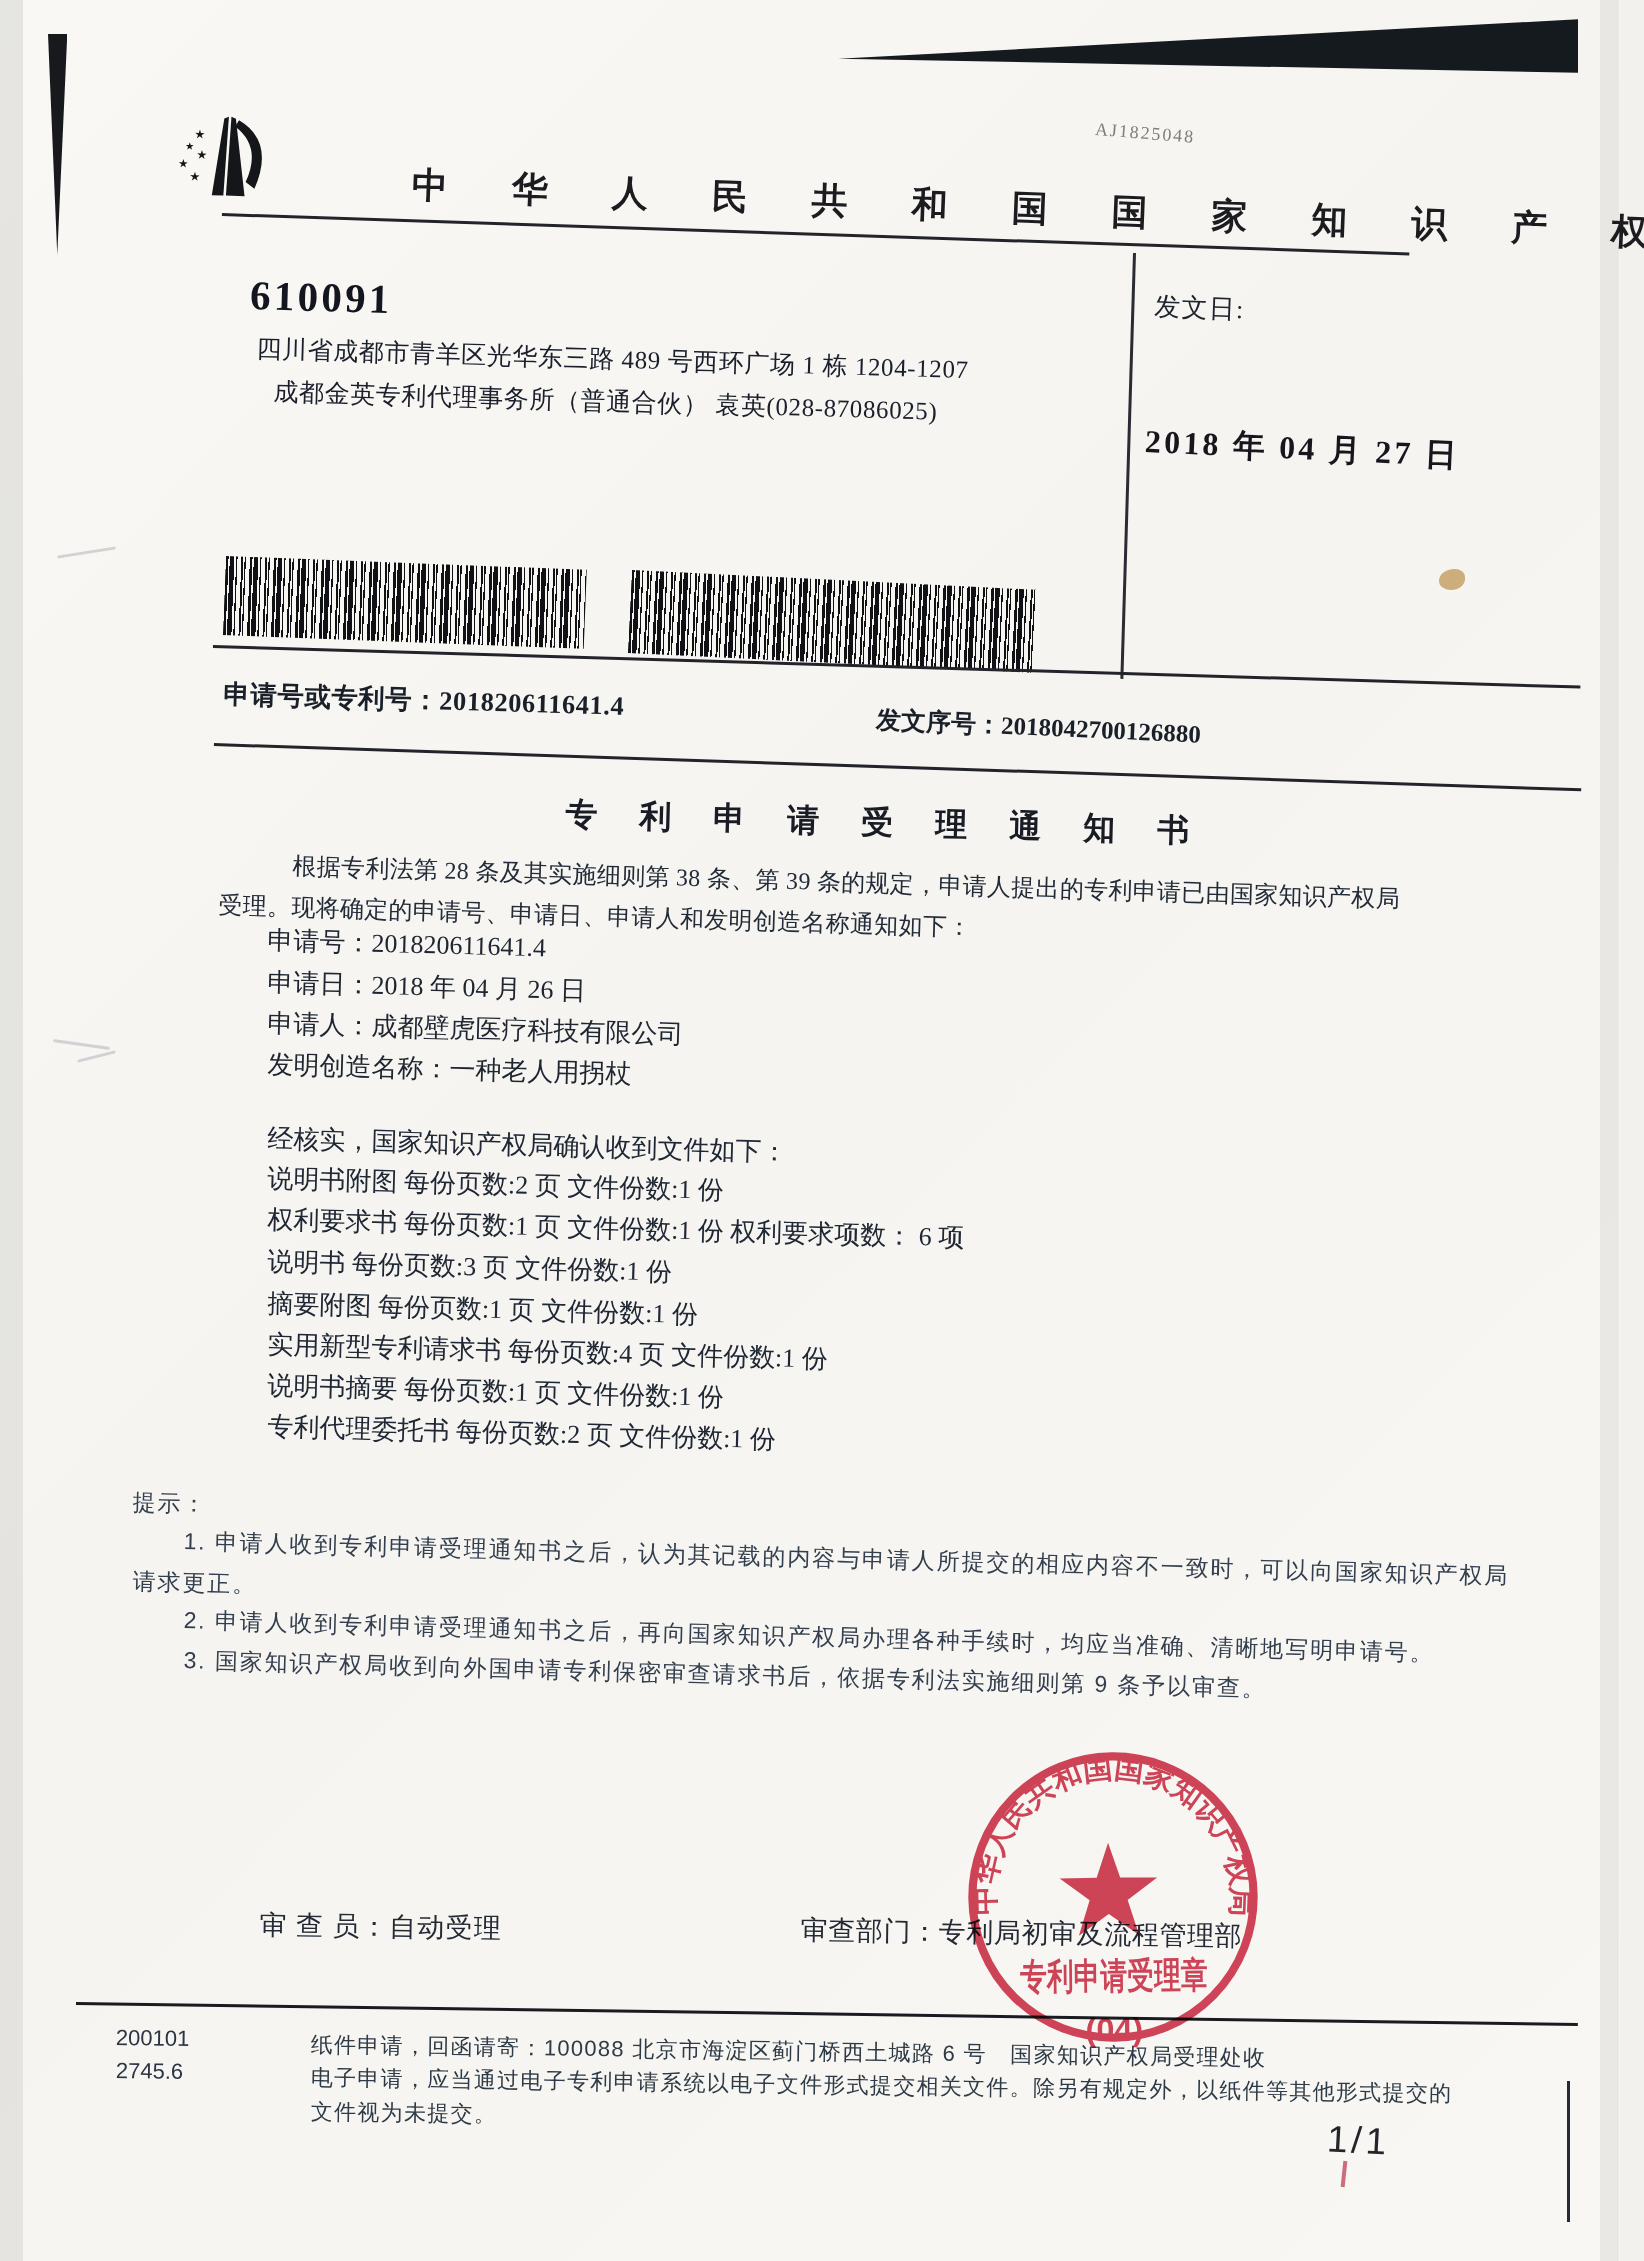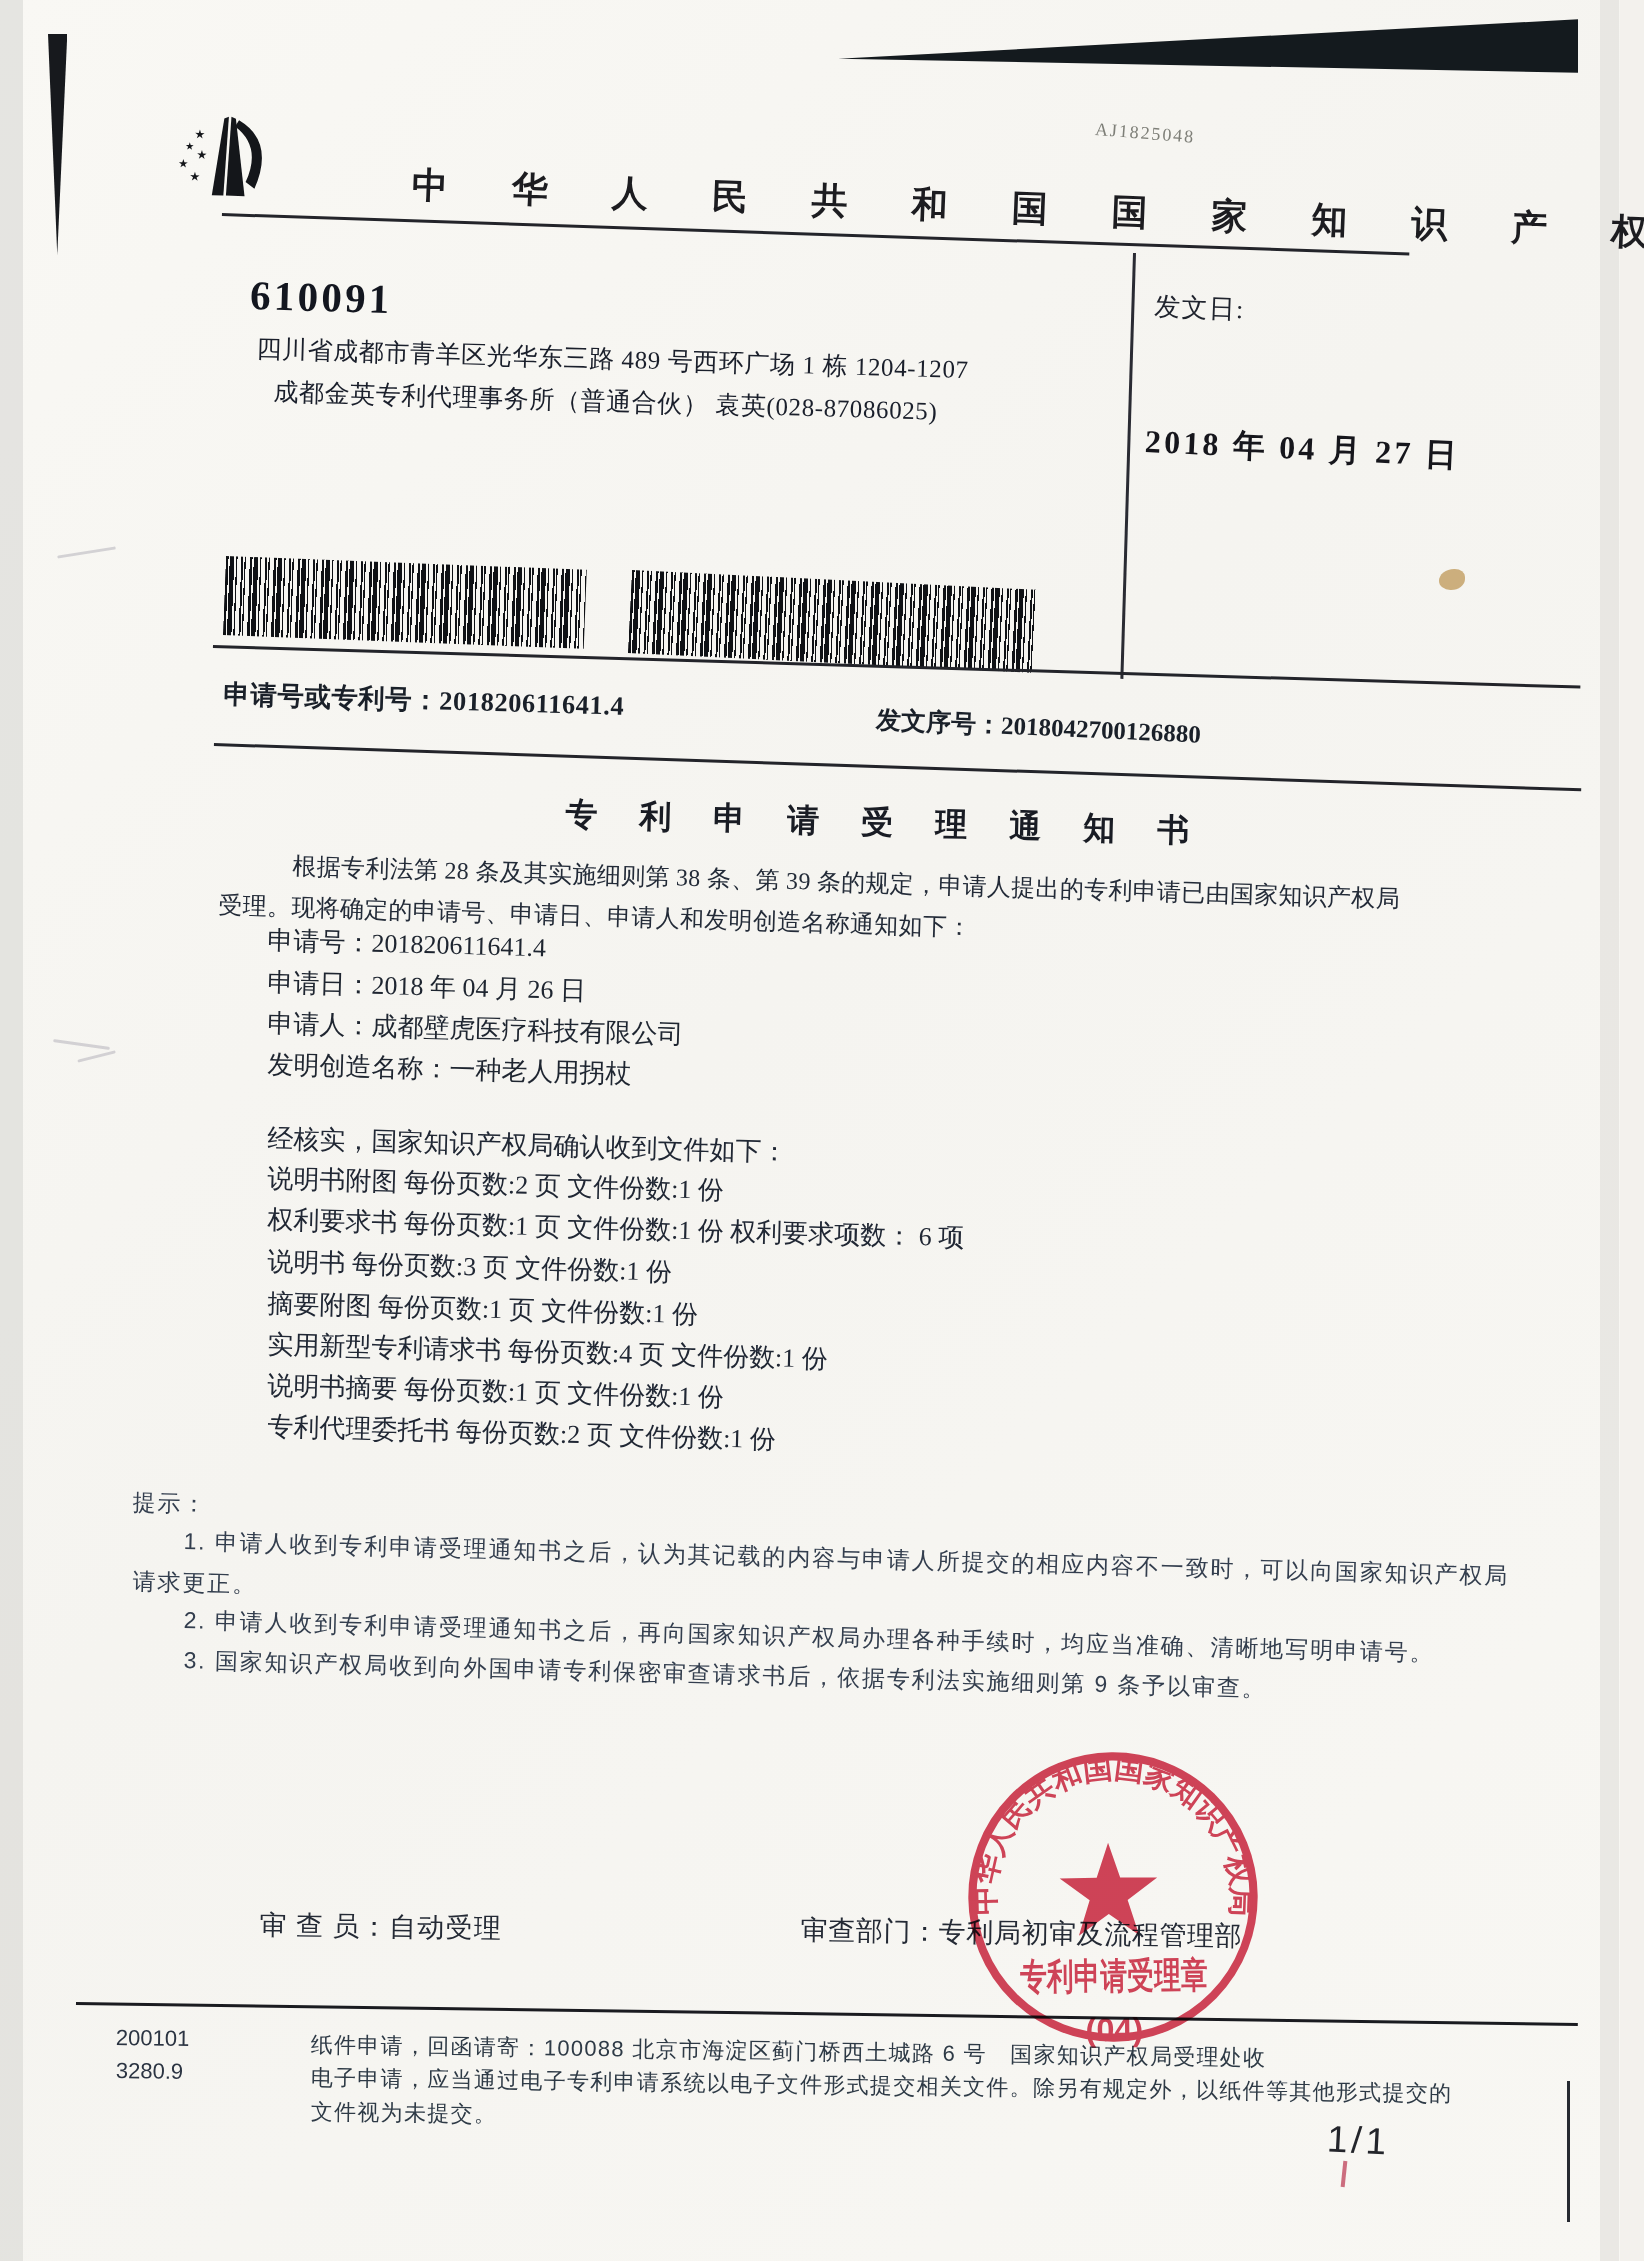--- a/index.html
+++ b/index.html
@@ -182,21 +182,21 @@
 
   <div class="abs sign examiner r08">
     <span>审 查 员：</span><span>自动受理</span>
   </div>
   <div class="abs sign dept r08">
     <span>审查部门：</span><span>专利局初审及流程管理部</span>
   </div>
 
   <div class="abs frule r08"></div>
   <div class="abs fcode fc1 r08">200101</div>
-  <div class="abs fcode fc2 r08">3280.9</div>
+  <div class="abs fcode fc2 r08">2745.6</div>
   <div class="abs ftext ft1 r08">纸件申请，回函请寄：100088 北京市海淀区蓟门桥西土城路 6 号　国家知识产权局受理处收</div>
   <div class="abs ftext ft2 r08">电子申请，应当通过电子专利申请系统以电子文件形式提交相关文件。除另有规定外，以纸件等其他形式提交的</div>
   <div class="abs ftext ft3 r08">文件视为未提交。</div>
   <div class="abs pageno">1/1</div>
   <div class="abs red-tick"></div>
   <div class="abs vline-bottom"></div>
 
   <div class="abs seal">
     <svg width="300" height="300" viewBox="0 0 480 480">
       <defs>

